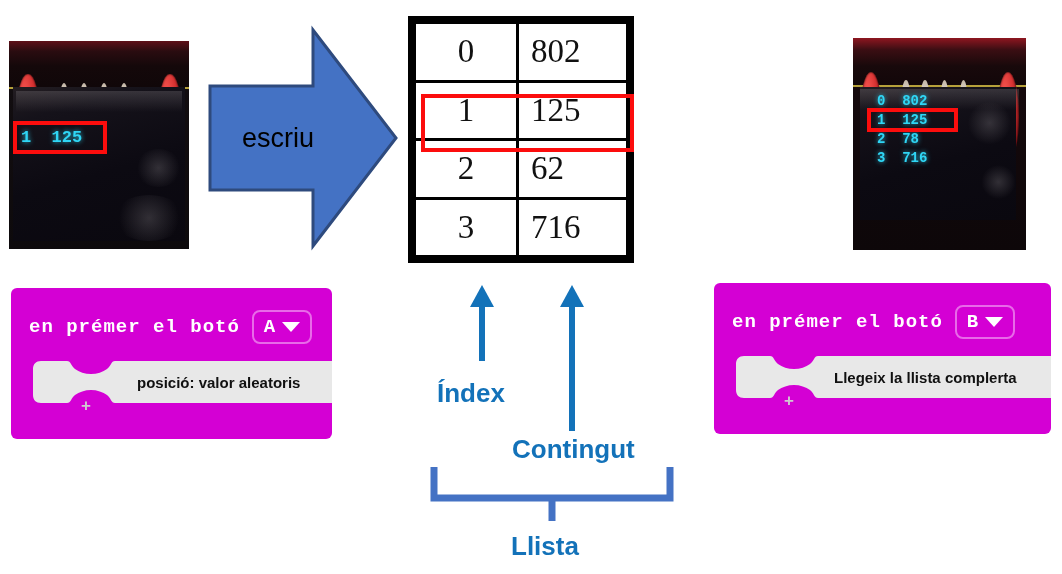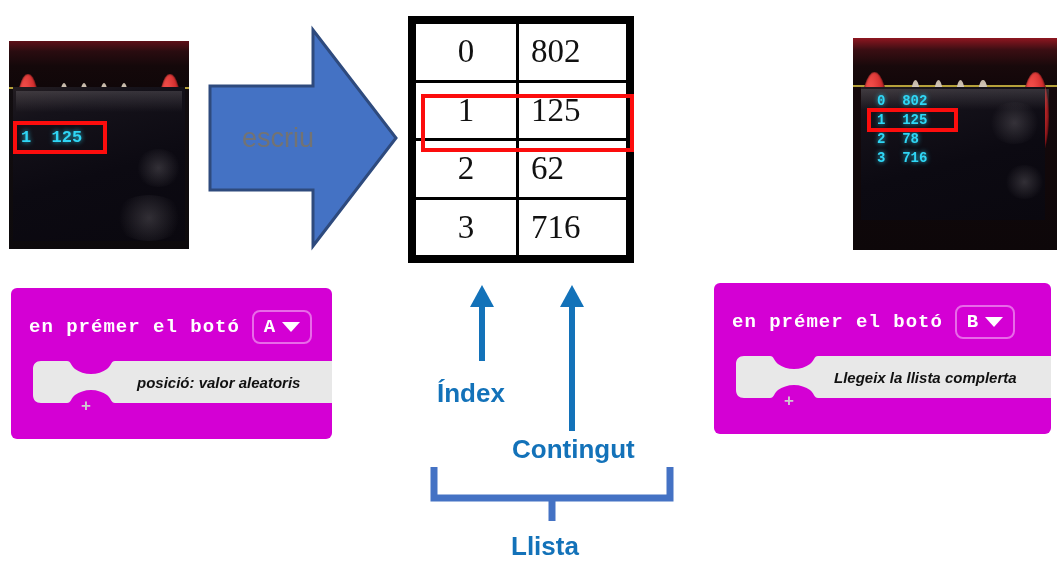--- a/index.html
+++ b/index.html
@@ -32,21 +32,21 @@
   .oled .blob{position:absolute;border-radius:50%;
       background:radial-gradient(circle,rgba(150,145,150,.28),rgba(20,18,22,0) 70%);}
   .oled .lines{position:absolute;color:#2fd6f5;font-family:"Liberation Mono",monospace;
       font-weight:bold;white-space:pre;text-shadow:0 0 5px rgba(47,214,245,.85);}
   .oled .hl{position:absolute;border:4px solid #fc0d0d;box-sizing:border-box;}
 
   
   .bigarrow{position:absolute;}
   .bigarrow svg{display:block;}
   .bigarrow .lab{position:absolute;left:0;right:0;top:50%;transform:translateY(-50%);
-      text-align:center;color:#737373;font-size:27px;
+      text-align:center;color:#000000;font-size:27px;
       font-family:"Liberation Sans",sans-serif;}
 
   
   #list-table{position:absolute;left:408px;top:16px;width:226px;height:247px;
       border:5px solid #000;box-sizing:border-box;background:#fff;}
   #list-table table{width:100%;height:100%;border-collapse:collapse;table-layout:fixed;}
   #list-table td{border:3px solid #000;font-size:33px;color:#111;
       font-family:"Liberation Serif",serif;padding:0 12px;height:25%;}
   #list-table td.idx{text-align:center;width:48%;}
   #list-table td.val{text-align:left;width:52%;}
@@ -62,21 +62,21 @@
   .mc-block{position:absolute;background:#D400D4;border-radius:6px;}
   .mc-head{position:absolute;left:0;top:0;display:flex;align-items:center;}
   .mc-head .txt{color:#ffffff;font-family:"Liberation Mono",monospace;
       font-weight:bold;font-size:19px;letter-spacing:1px;white-space:nowrap;}
   .mc-drop{display:flex;align-items:center;gap:7px;
       border:2px solid #e86ae8;border-radius:8px;padding:4px 10px;}
   .mc-drop .dv{color:#fff;font-family:"Liberation Mono",monospace;
       font-weight:bold;font-size:19px;}
   .mc-drop .caret{width:0;height:0;border-left:9px solid transparent;
       border-right:9px solid transparent;border-top:10px solid #ffffff;}
-  .mc-inner{position:absolute;font-style:italic;}
+  .mc-inner{position:absolute;}
   .mc-inner .shape{position:absolute;left:0;top:0;}
   .mc-inner .itxt{position:absolute;color:#111;font-weight:bold;font-size:15px;
       font-family:"Liberation Sans",sans-serif;white-space:nowrap;
       top:50%;transform:translateY(-50%);}
   .mc-plus{position:absolute;color:#cfc9cf;font-size:17px;font-weight:bold;}
 </style>
 </head>
 <body>
 
 <div id="stage">
@@ -129,21 +129,21 @@
       <tr>
         <td class="idx">3</td>
         <td class="val">716</td>
       </tr>
     </tbody>
       </table>
     <div id="row-highlight"></div>
   </div>
 
 
-  <div class="oled" id="oled-right" style="left:853px;top:38px;width:204px;height:212px;">
+  <div class="oled" id="oled-right" style="left:853px;top:38px;width:173px;height:212px;">
     <div class="pcb-red" style="background:linear-gradient(180deg,#c0202c 0%,#d8323c 5%,#a81822 11%,#3a1014 15%,#15090c 24%,#0d0709 100%);"></div>
     <div class="pcb-header" style="background:linear-gradient(180deg,#8e1620 0%,#3b0e13 25%,#18090b 60%,#120709 100%);"></div>
     <div class="hole l"></div>
     <div class="hole r"></div>
     <div class="pin" style="left:28%;"></div>
     <div class="pin" style="left:39%;"></div>
     <div class="pin" style="left:50%;"></div>
     <div class="pin" style="left:61%;"></div>
     <div class="pinlabels" style="font-size:8px;">
       <span>GND</span>

